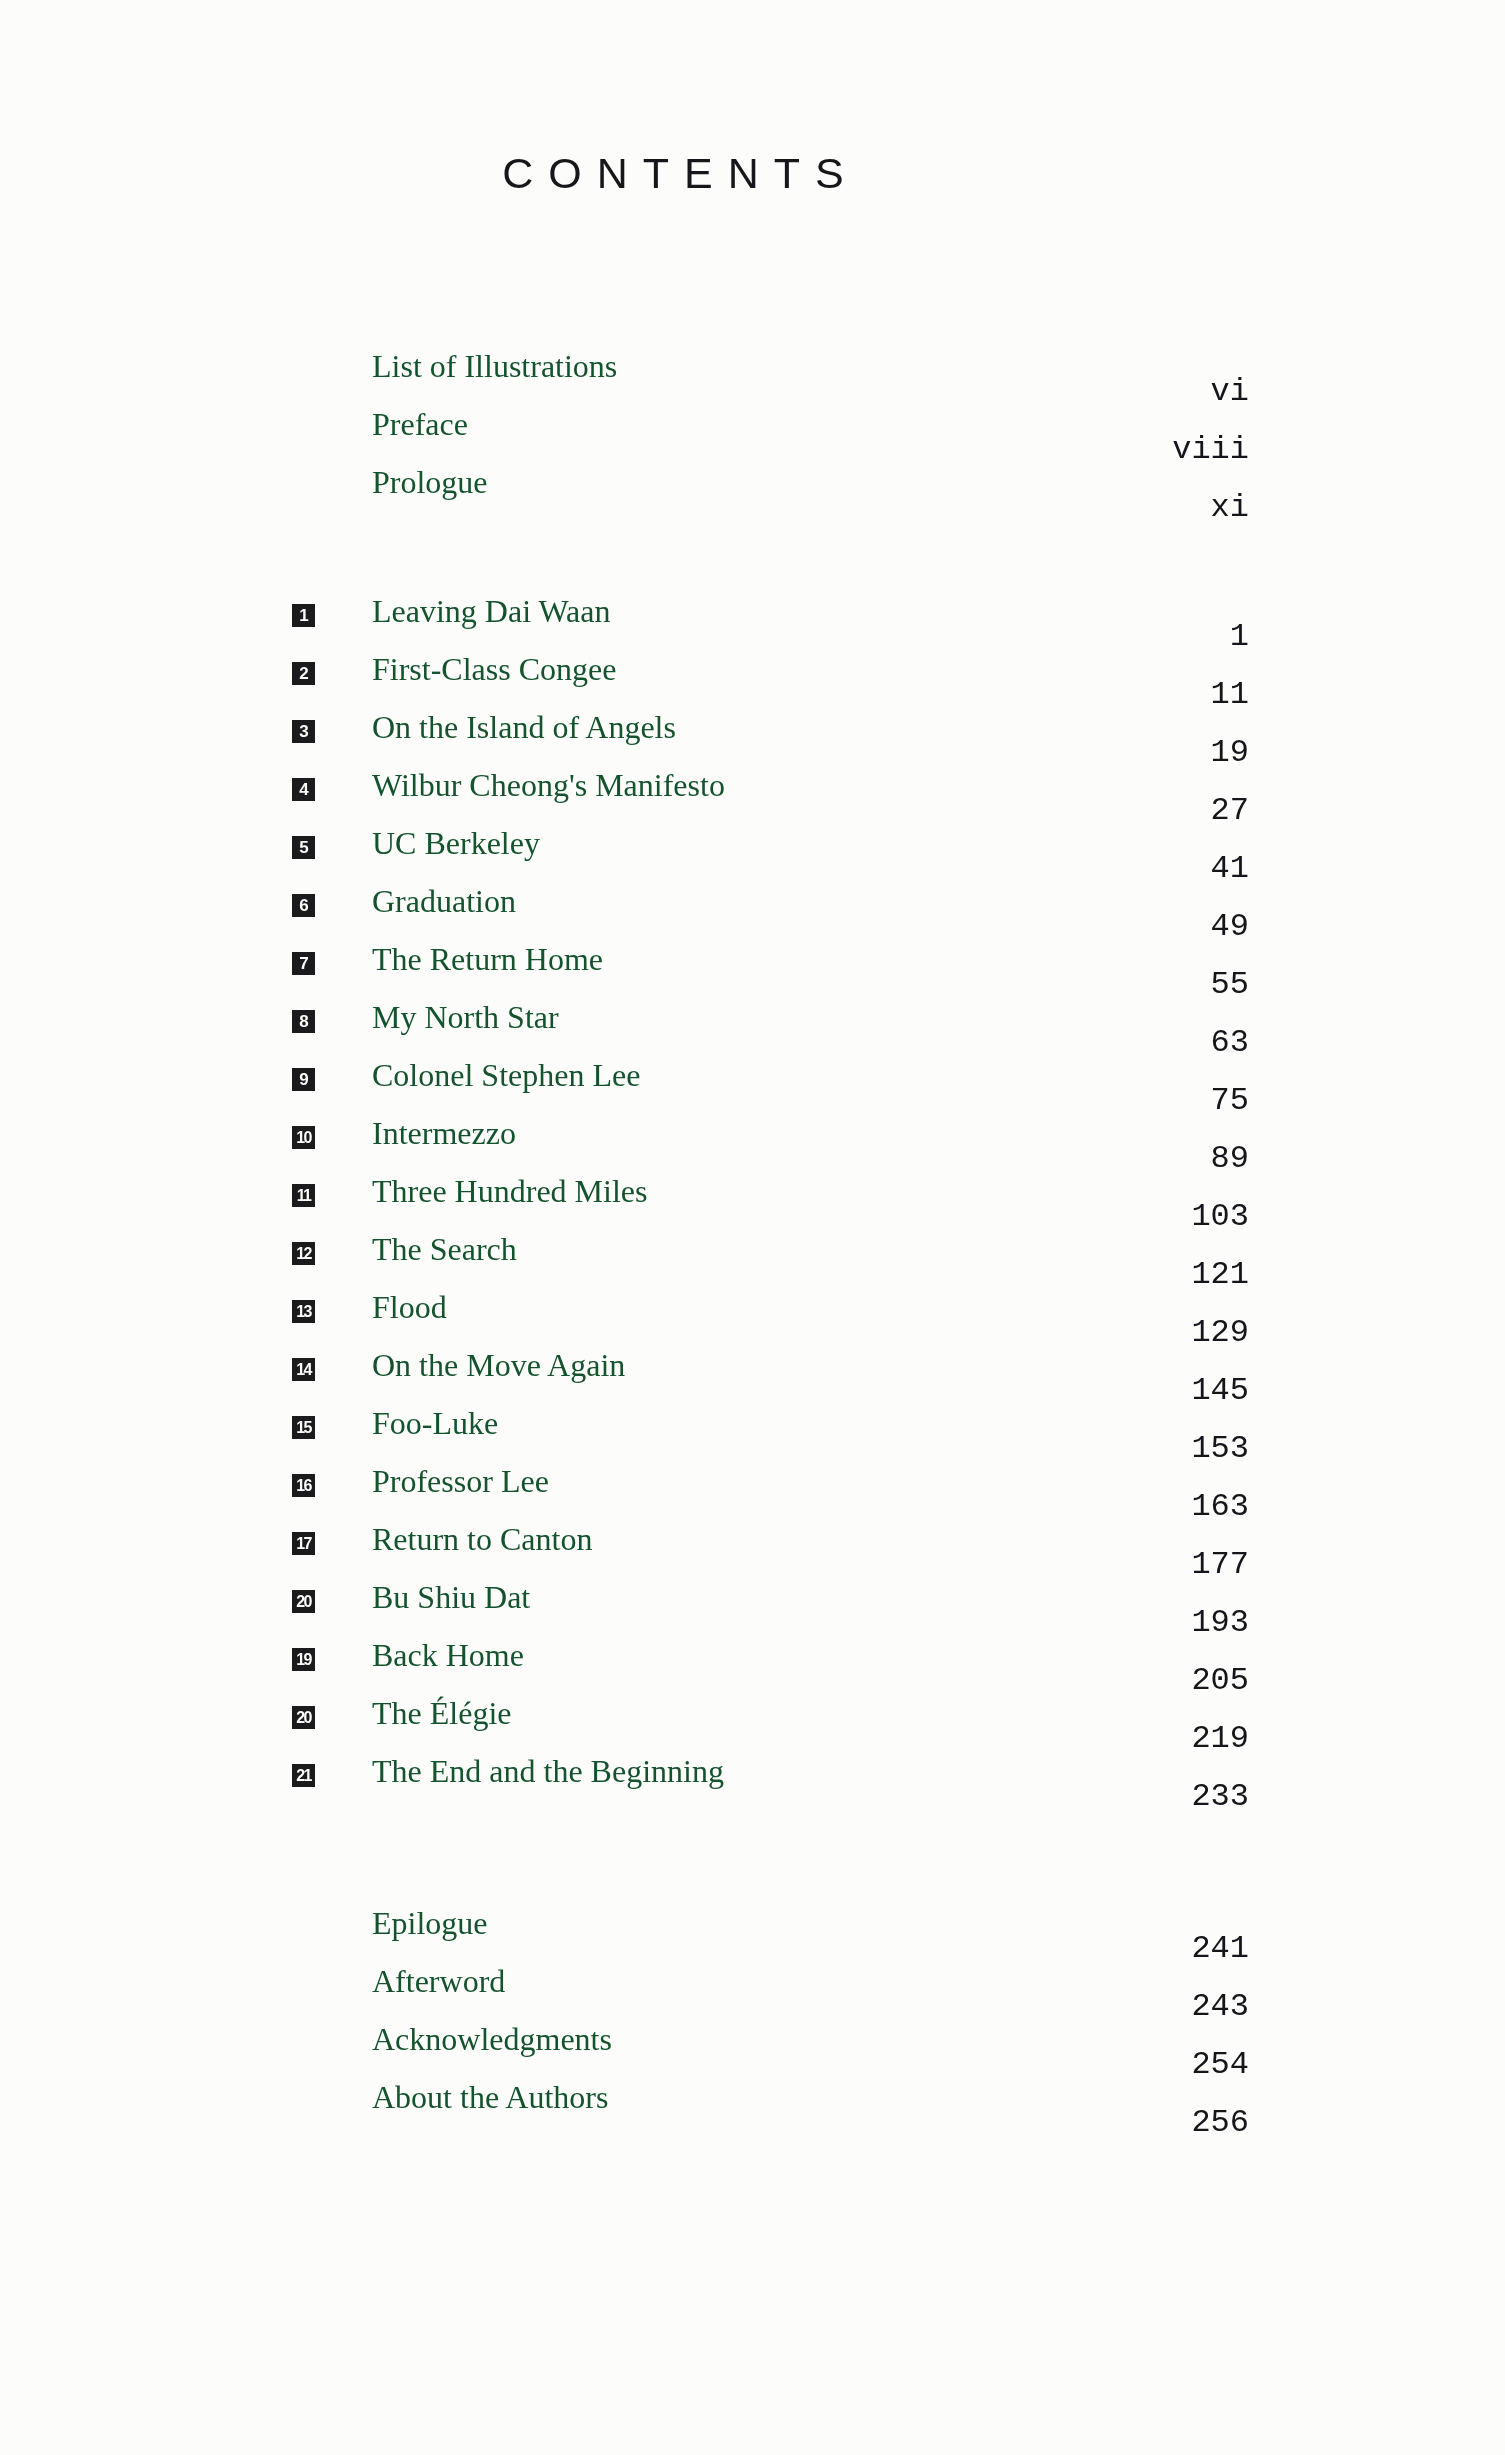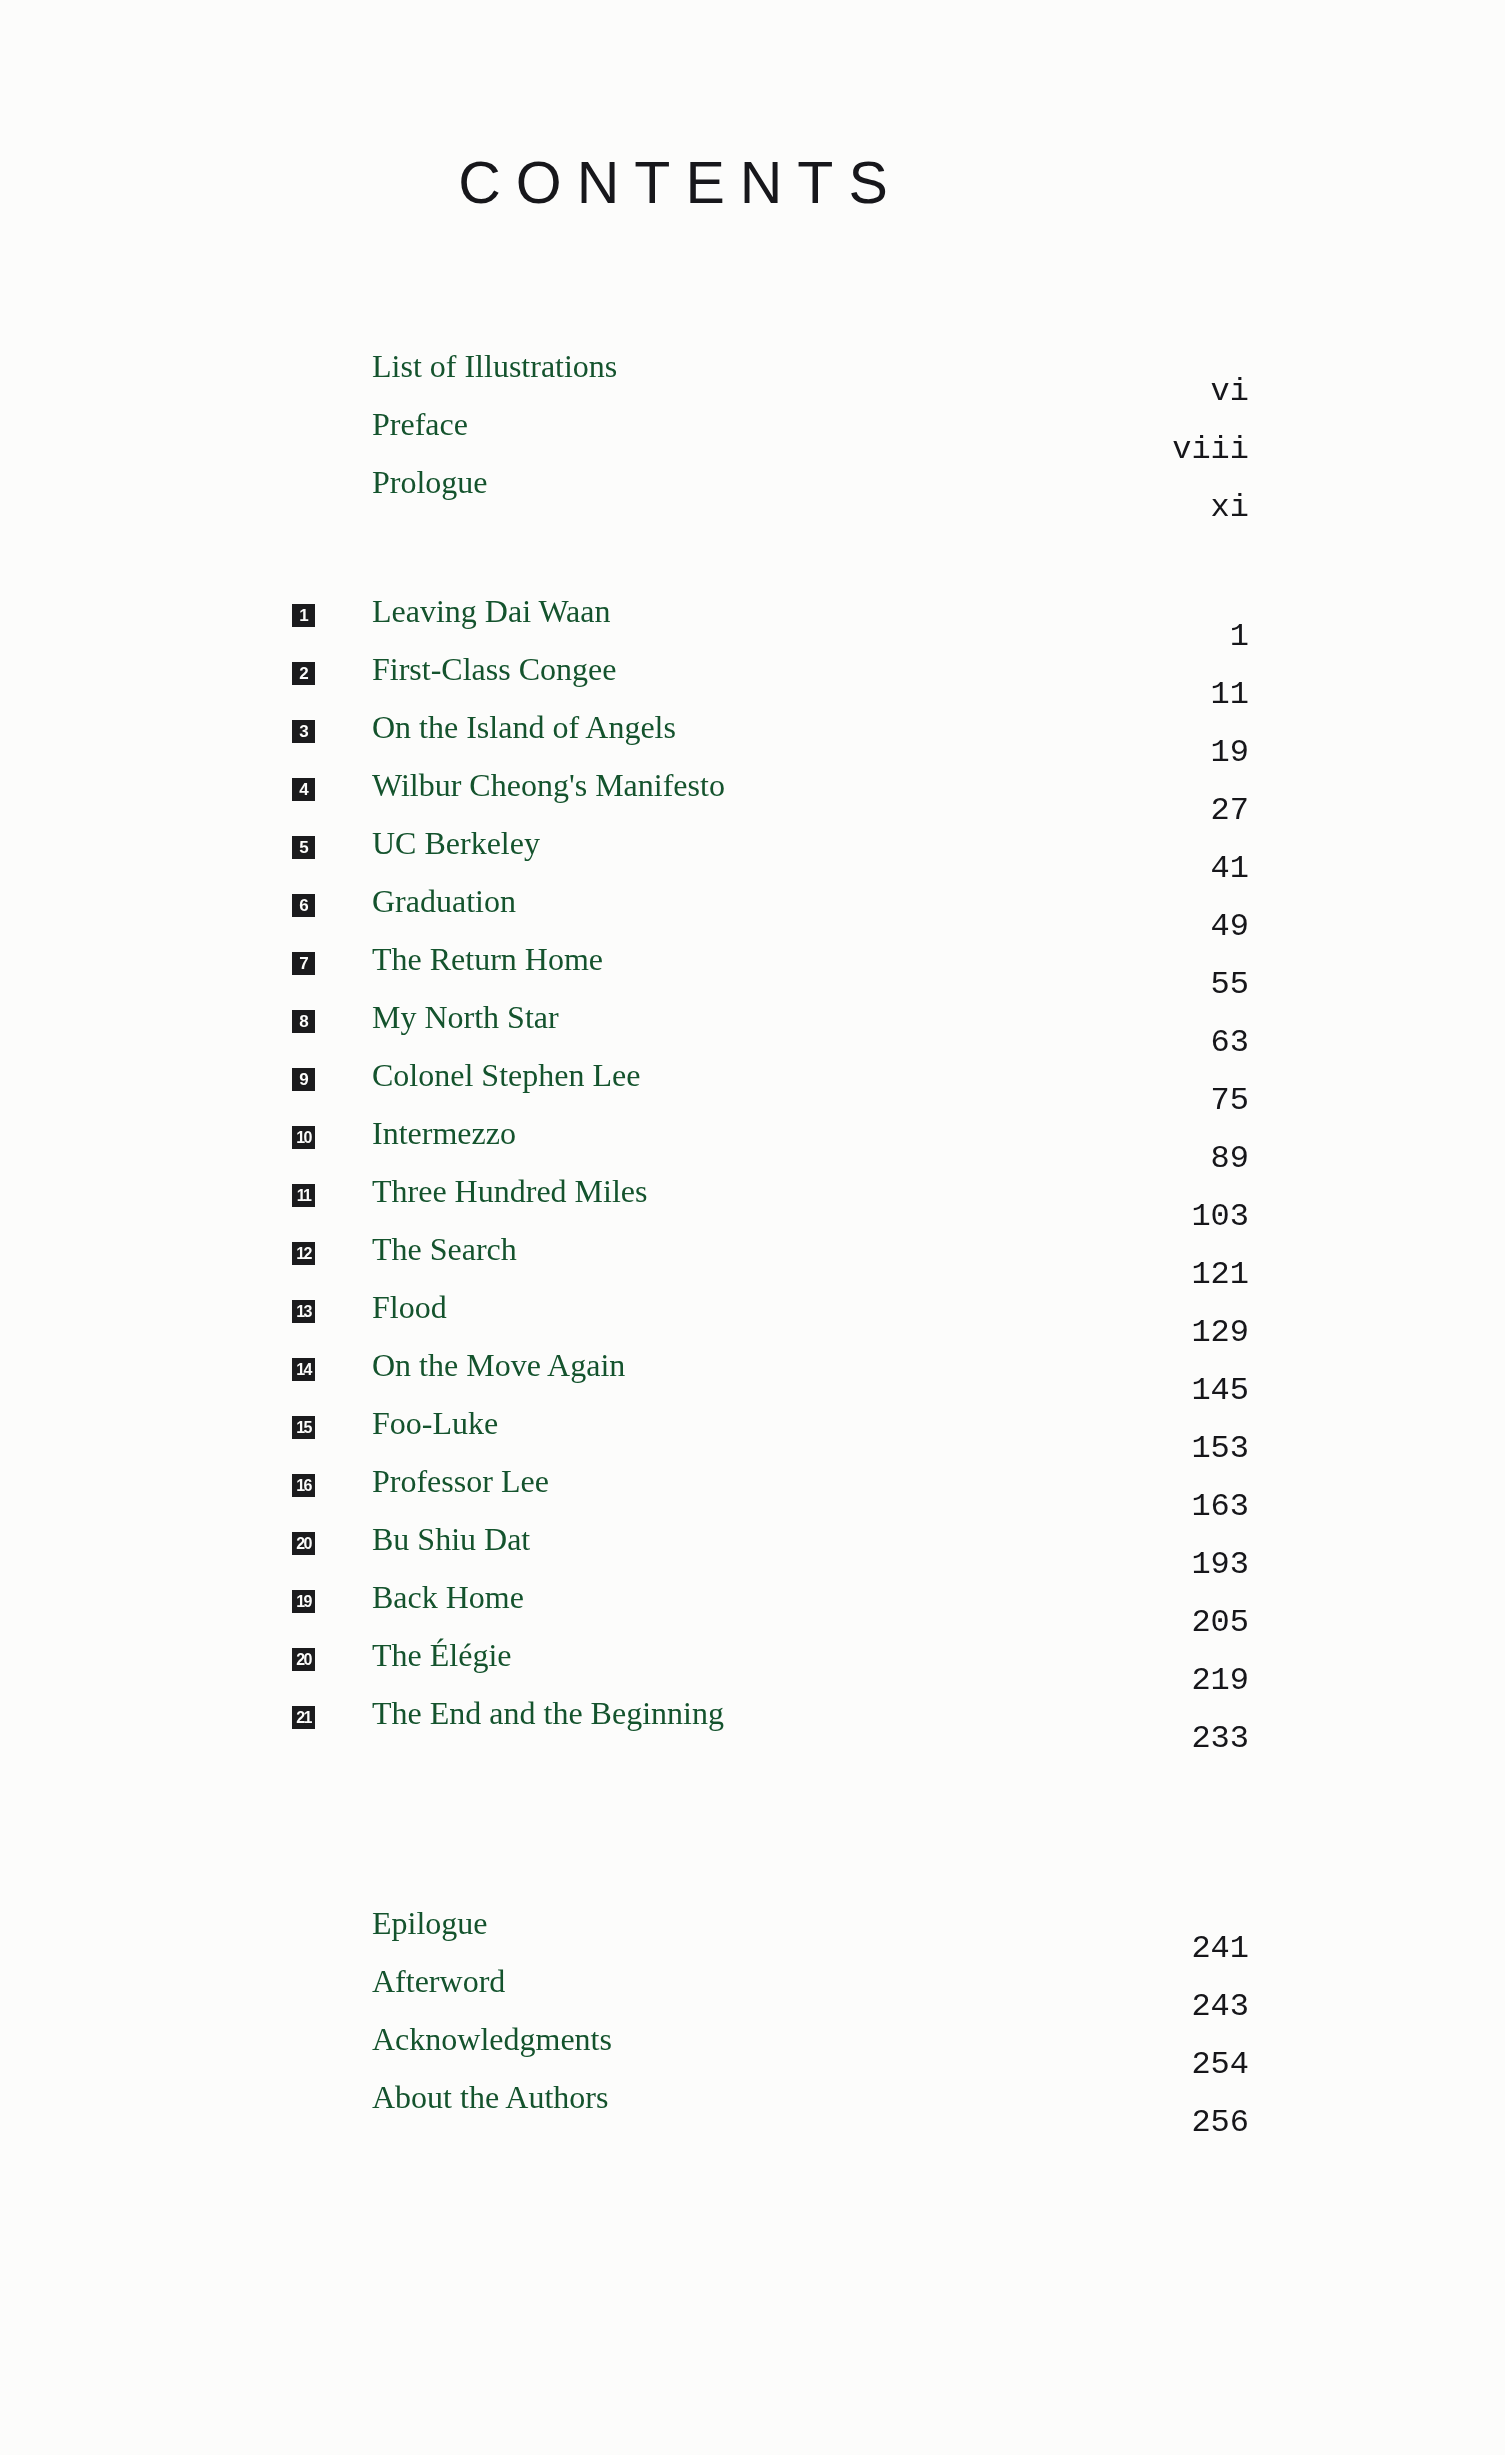--- a/index.html
+++ b/index.html
@@ -23,21 +23,21 @@
 
   
   .toc-title {
     position: absolute;
     top: 149px;
     left: 0;
     width: 1346px;
     text-align: center;
     font-family: "Liberation Sans", "DejaVu Sans", sans-serif;
     font-weight: 300;
-    font-size: 59px;
+    font-size: 43px;
     letter-spacing: 15px;
     text-indent: 15px;
     color: #17171b;
   }
 
   
   .toc-block {
     position: absolute;
     left: 292px;
     width: 957px;
@@ -197,20 +197,25 @@
         <span class="num-badge two-digit">15</span>
         <span class="entry-title">Foo-Luke</span>
         <span class="entry-page">153</span>
       </div>
       <div class="toc-row">
         <span class="num-badge two-digit">16</span>
         <span class="entry-title">Professor Lee</span>
         <span class="entry-page">163</span>
       </div>
       <div class="toc-row">
+        <span class="num-badge two-digit">17</span>
+        <span class="entry-title">Return to Canton</span>
+        <span class="entry-page">177</span>
+      </div>
+      <div class="toc-row">
         <span class="num-badge two-digit">20</span>
         <span class="entry-title">Bu Shiu Dat</span>
         <span class="entry-page">193</span>
       </div>
       <div class="toc-row">
         <span class="num-badge two-digit">19</span>
         <span class="entry-title">Back Home</span>
         <span class="entry-page">205</span>
       </div>
       <div class="toc-row">

